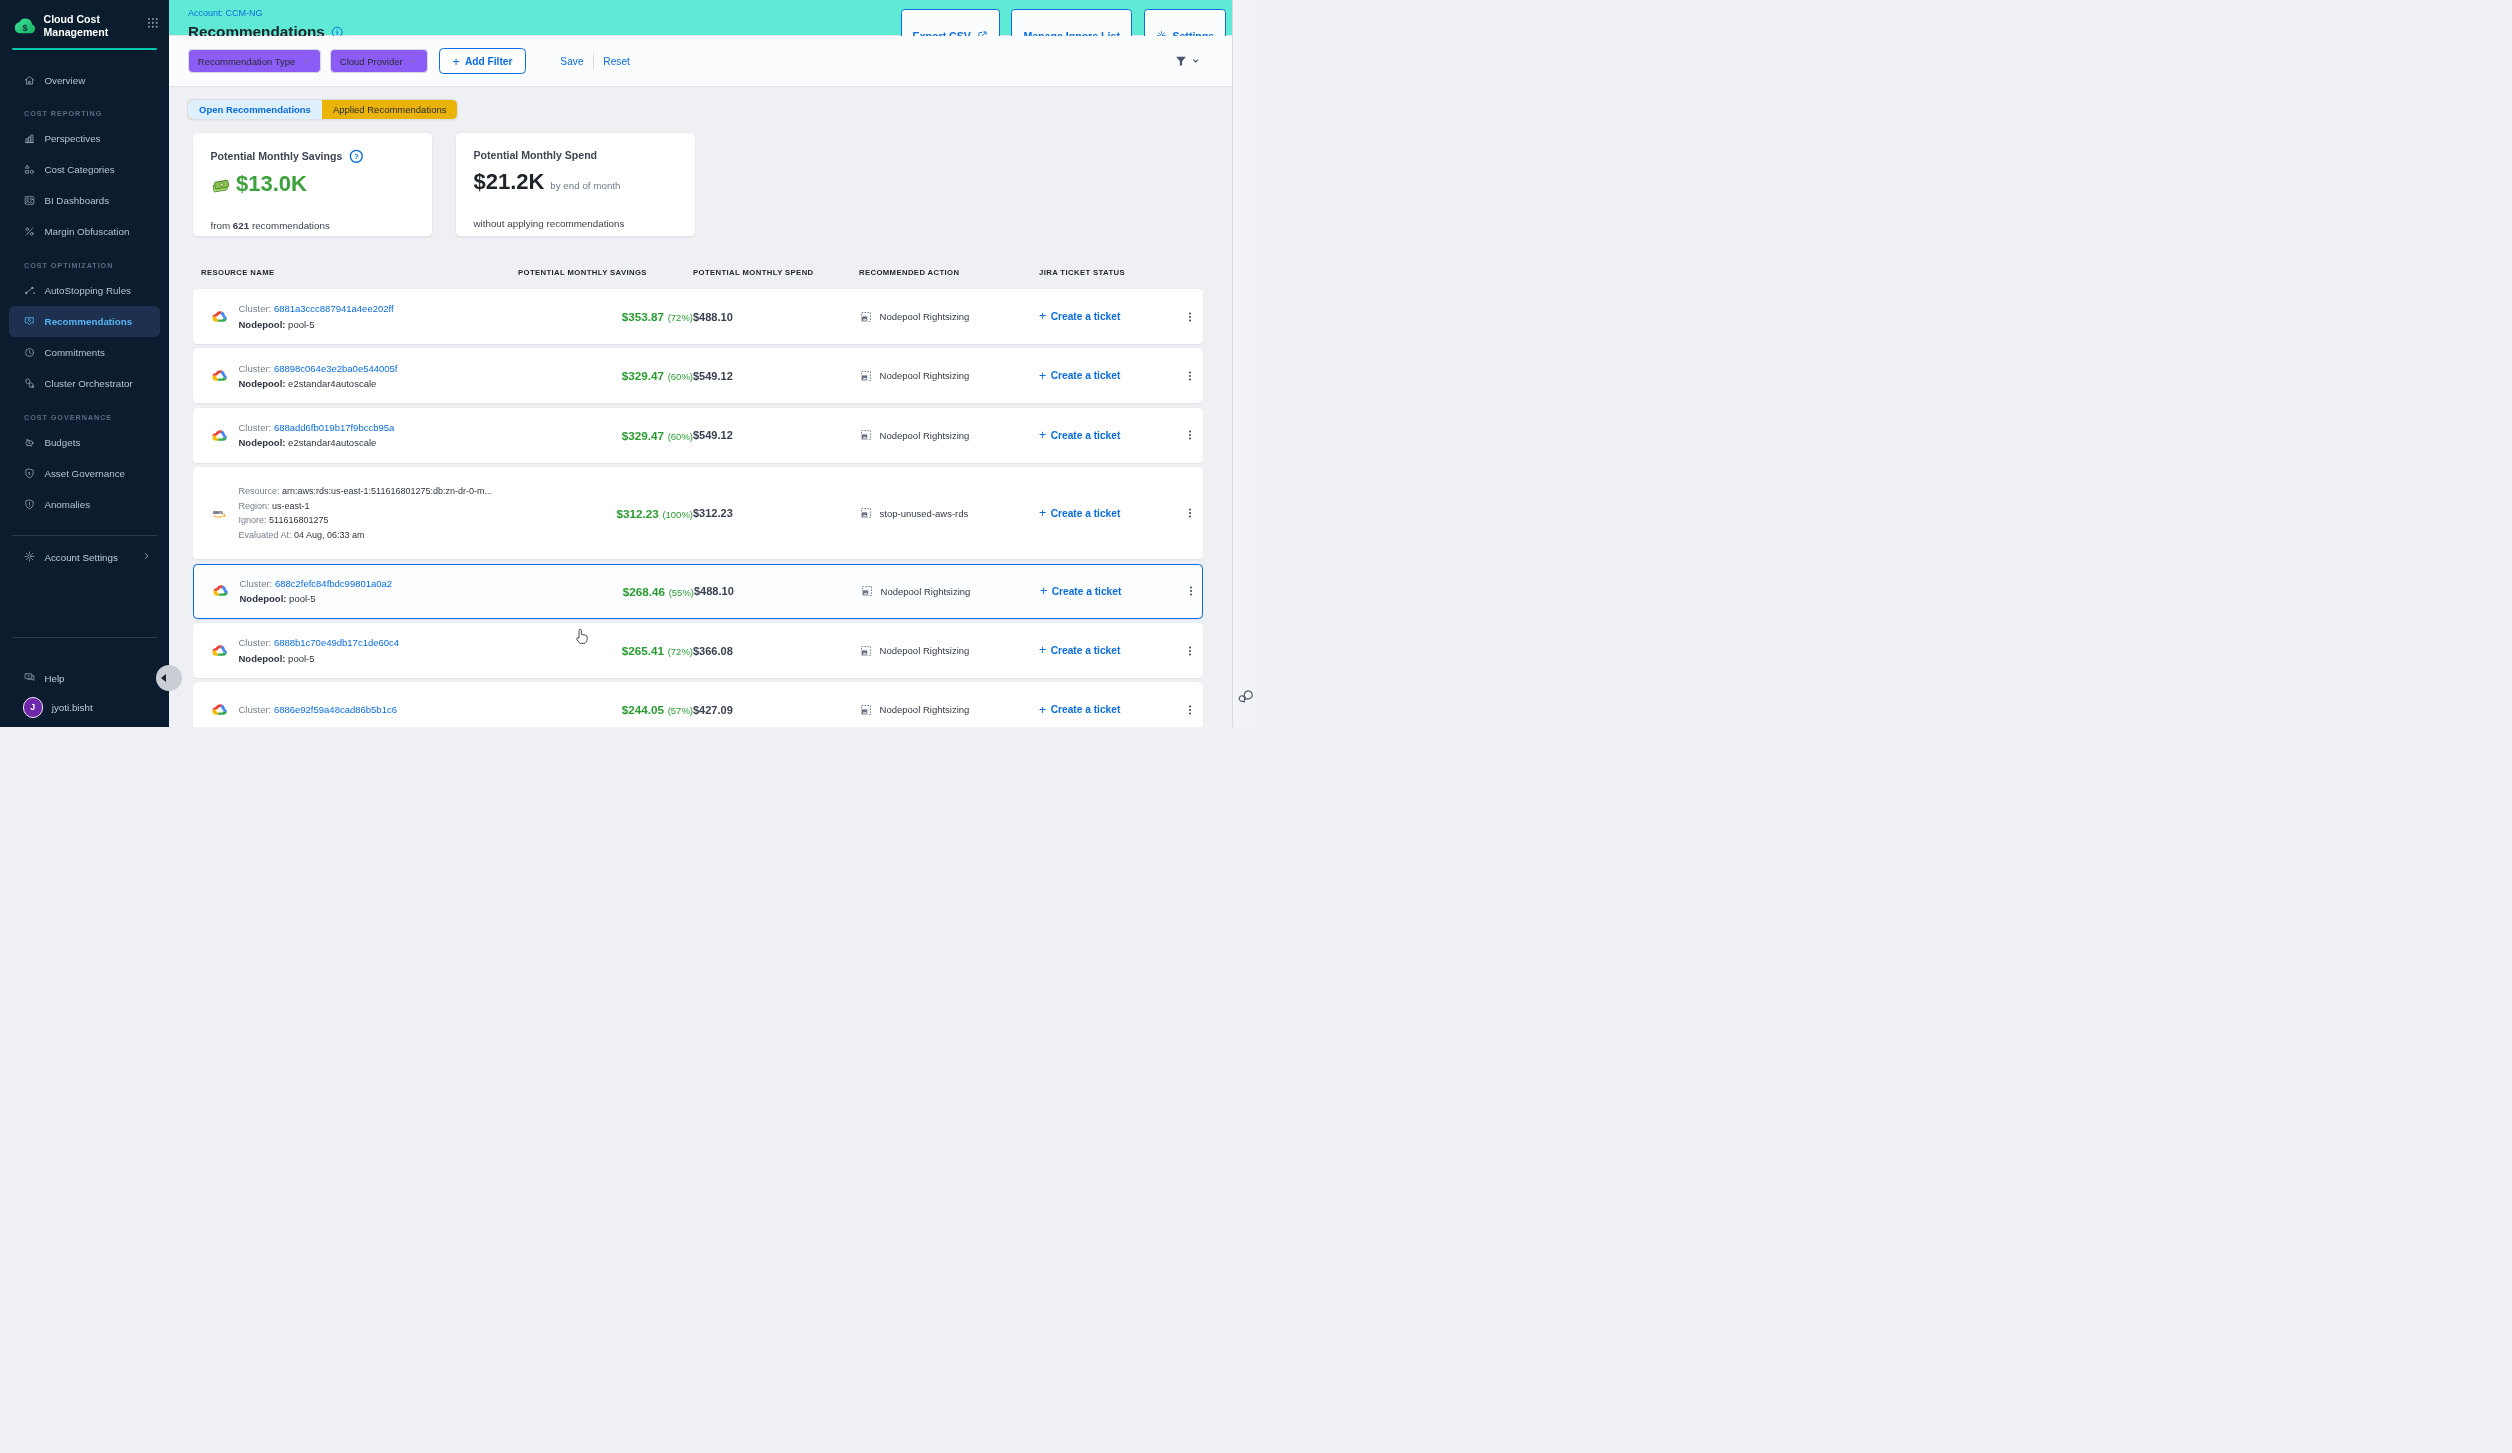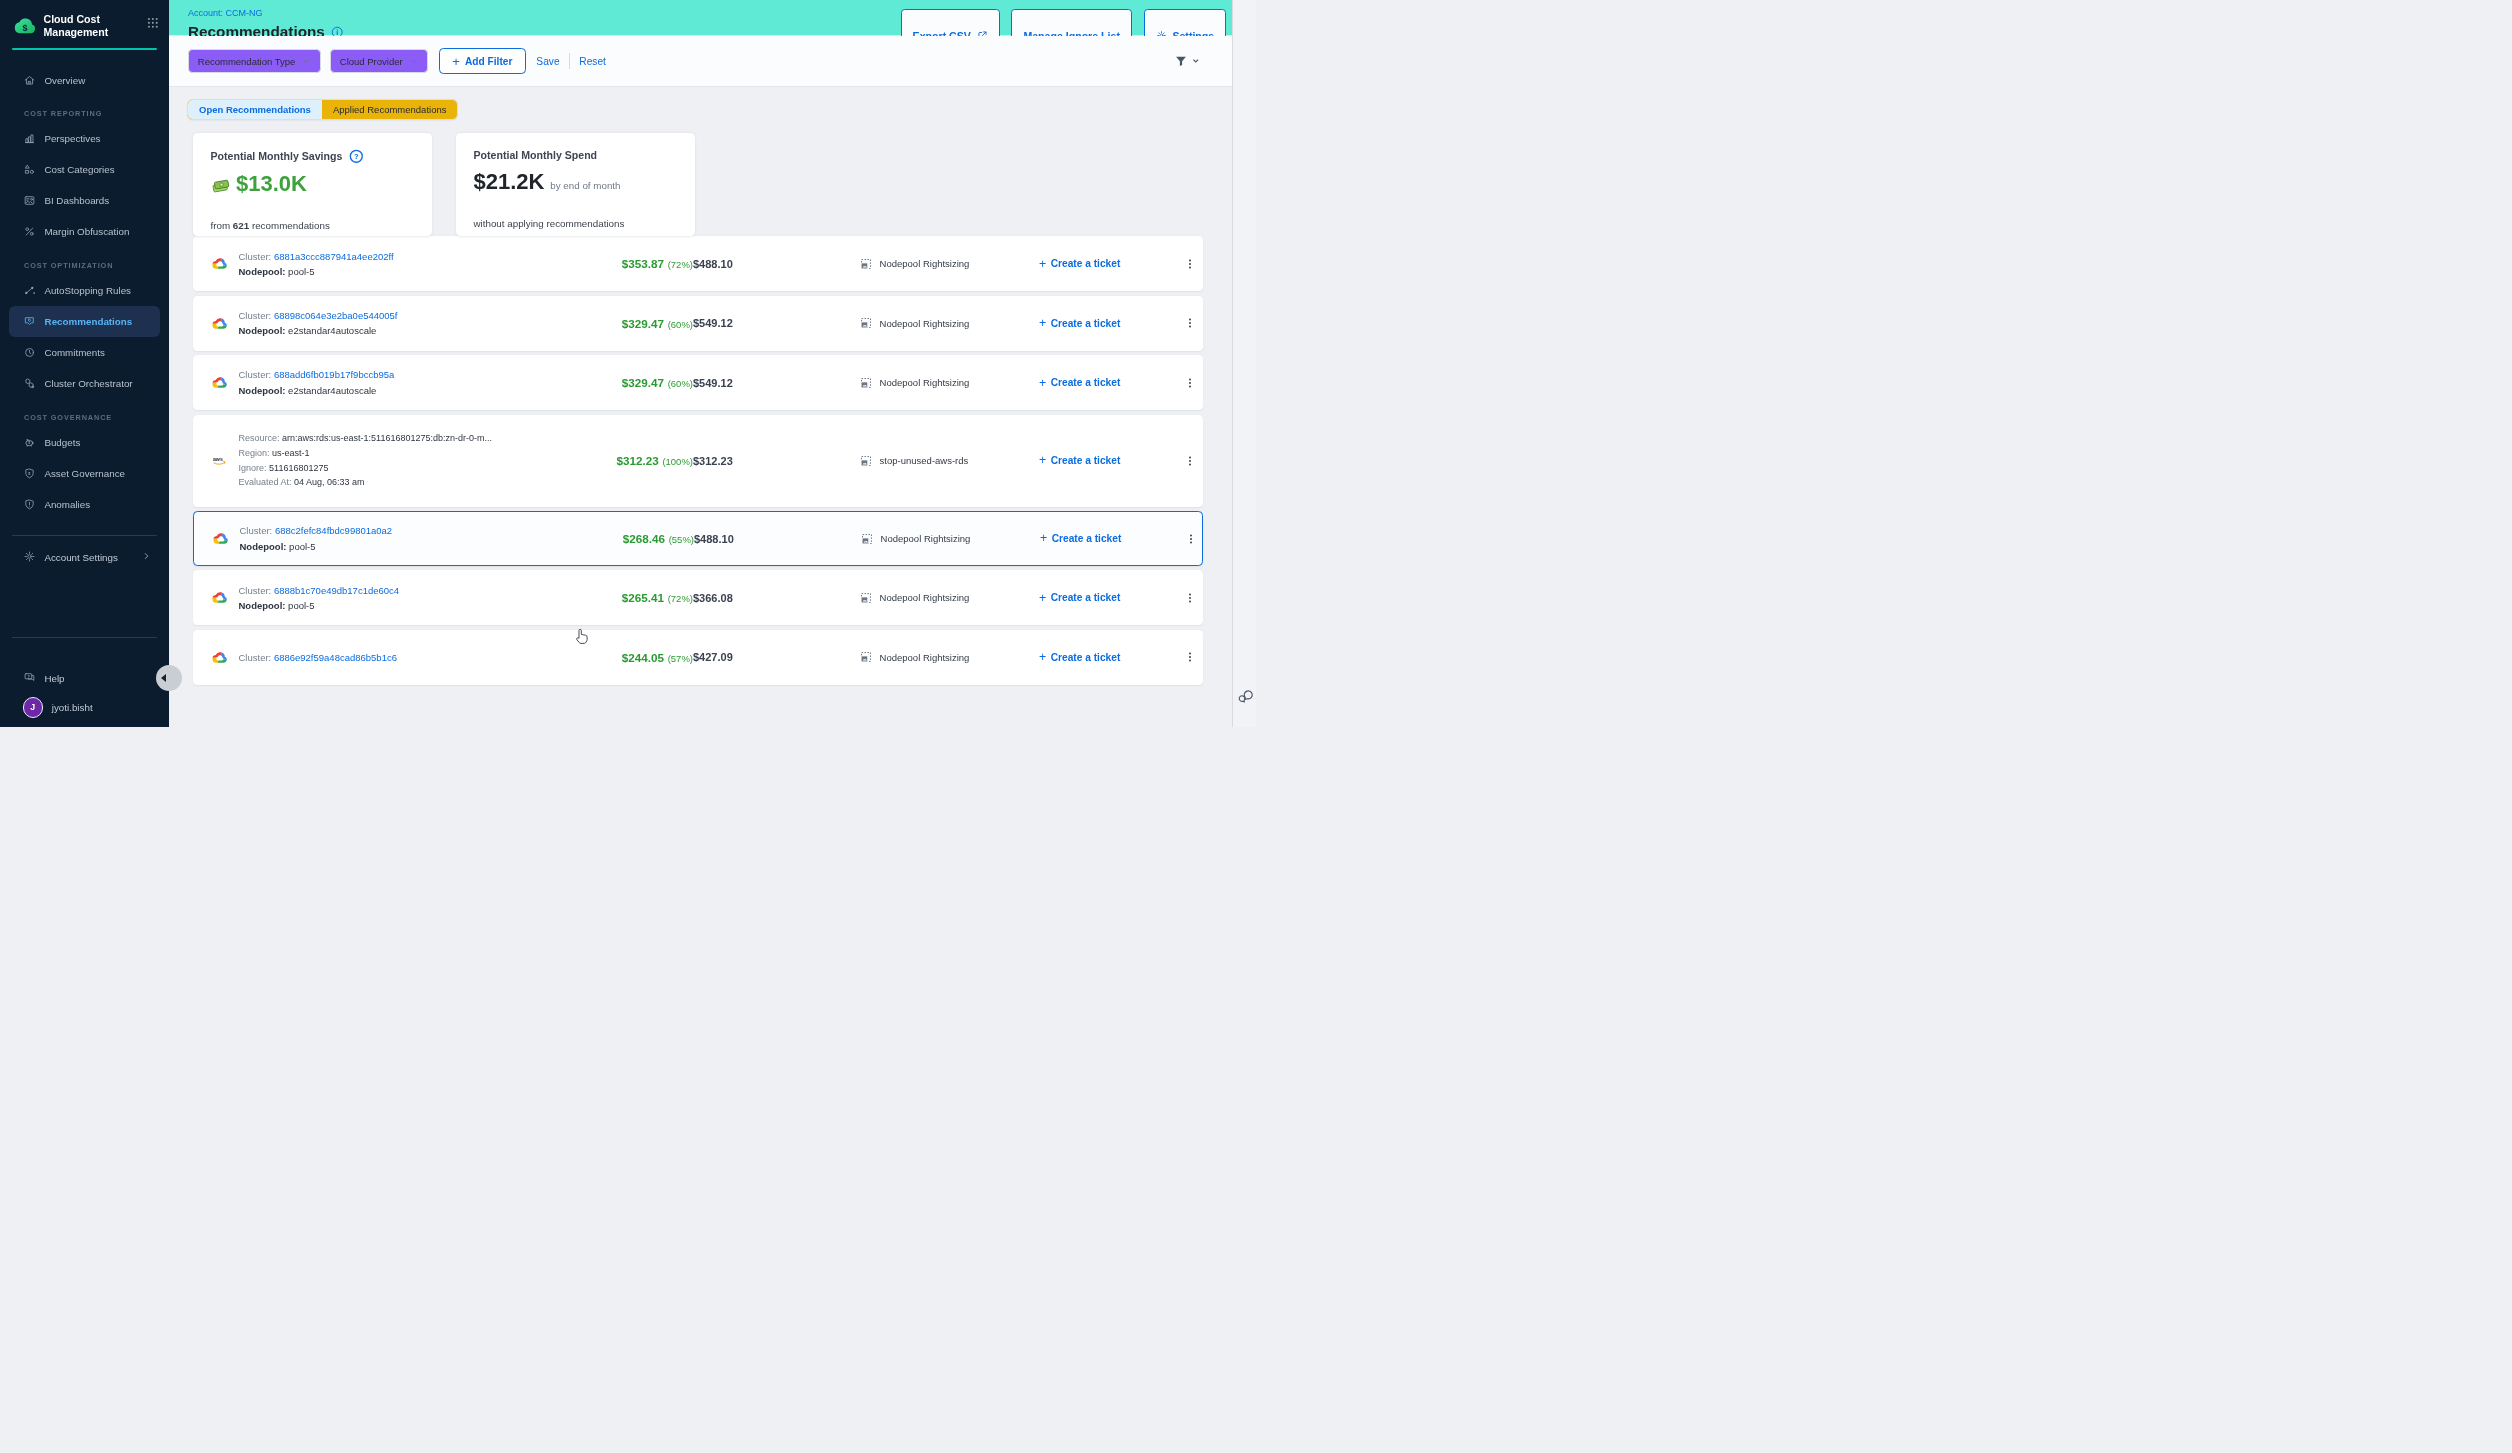--- a/index.html
+++ b/index.html
@@ -323,21 +323,21 @@
     <div class="dropdown">
       <span>Cloud Provider</span>
       <svg width="8.8" height="8.8" viewBox="0 0 16 16" fill="none" stroke="#6b7280" stroke-width="1.8">
           <path d="M4 6l4 4 4-4"></path>
         </svg>
     </div>
     <button class="btn-addfilter">
       <span style="font-size:13px;font-weight:400;line-height:1">+</span>
       <span>Add Filter</span>
     </button>
-    <span class="link-btn" style="margin-left:1px">Save</span>
+    <span class="link-btn" style="margin-left:25px">Save</span>
     <span class="vdiv"></span>
     <span class="link-btn">Reset</span>
     <span class="funnel-wrap">
       <svg width="14" height="14" viewBox="0 0 20 20">
           <path d="M3 4h14l-5.4 6.2v5.4L8.4 17v-6.8z" fill="#4a5568"></path>
         </svg>
       <svg width="9.5" height="9.5" viewBox="0 0 16 16" fill="none" stroke="#4a5568" stroke-width="2">
           <path d="M4 6l4 4 4-4"></path>
         </svg>
     </span>
@@ -377,20 +377,28 @@
           <span class="card-title">Potential Monthly Spend</span>
         </div>
         <div class="card-value-row">
           <span class="big-dark">$21.2K</span>
           <span class="value-note">by end of month</span>
         </div>
         <div class="card-sub">without applying recommendations</div>
       </div>
     </div>
 
+    <div class="tgrid thead">
+      <div class="th res">RESOURCE NAME</div>
+      <div class="th">POTENTIAL MONTHLY SAVINGS</div>
+      <div class="th">POTENTIAL MONTHLY SPEND</div>
+      <div class="th">RECOMMENDED ACTION</div>
+      <div class="th">JIRA TICKET STATUS</div>
+      <div class="th"></div>
+    </div>
     <div class="rows">
         <div class="row tgrid">
           <div class="cell res">
             <span class="prov-ic">
               <svg width="18" height="15.3" viewBox="0 0 48 40">
                 <defs>
                   <clipPath id="cp0">
                     <path d="M14.5 33.5h19.5a8.2 8.2 0 0 0 3-15.8A12.8 12.8 0 0 0 12.6 13 10.3 10.3 0 0 0 14.5 33.5z"></path>
                   </clipPath>
                 </defs>

